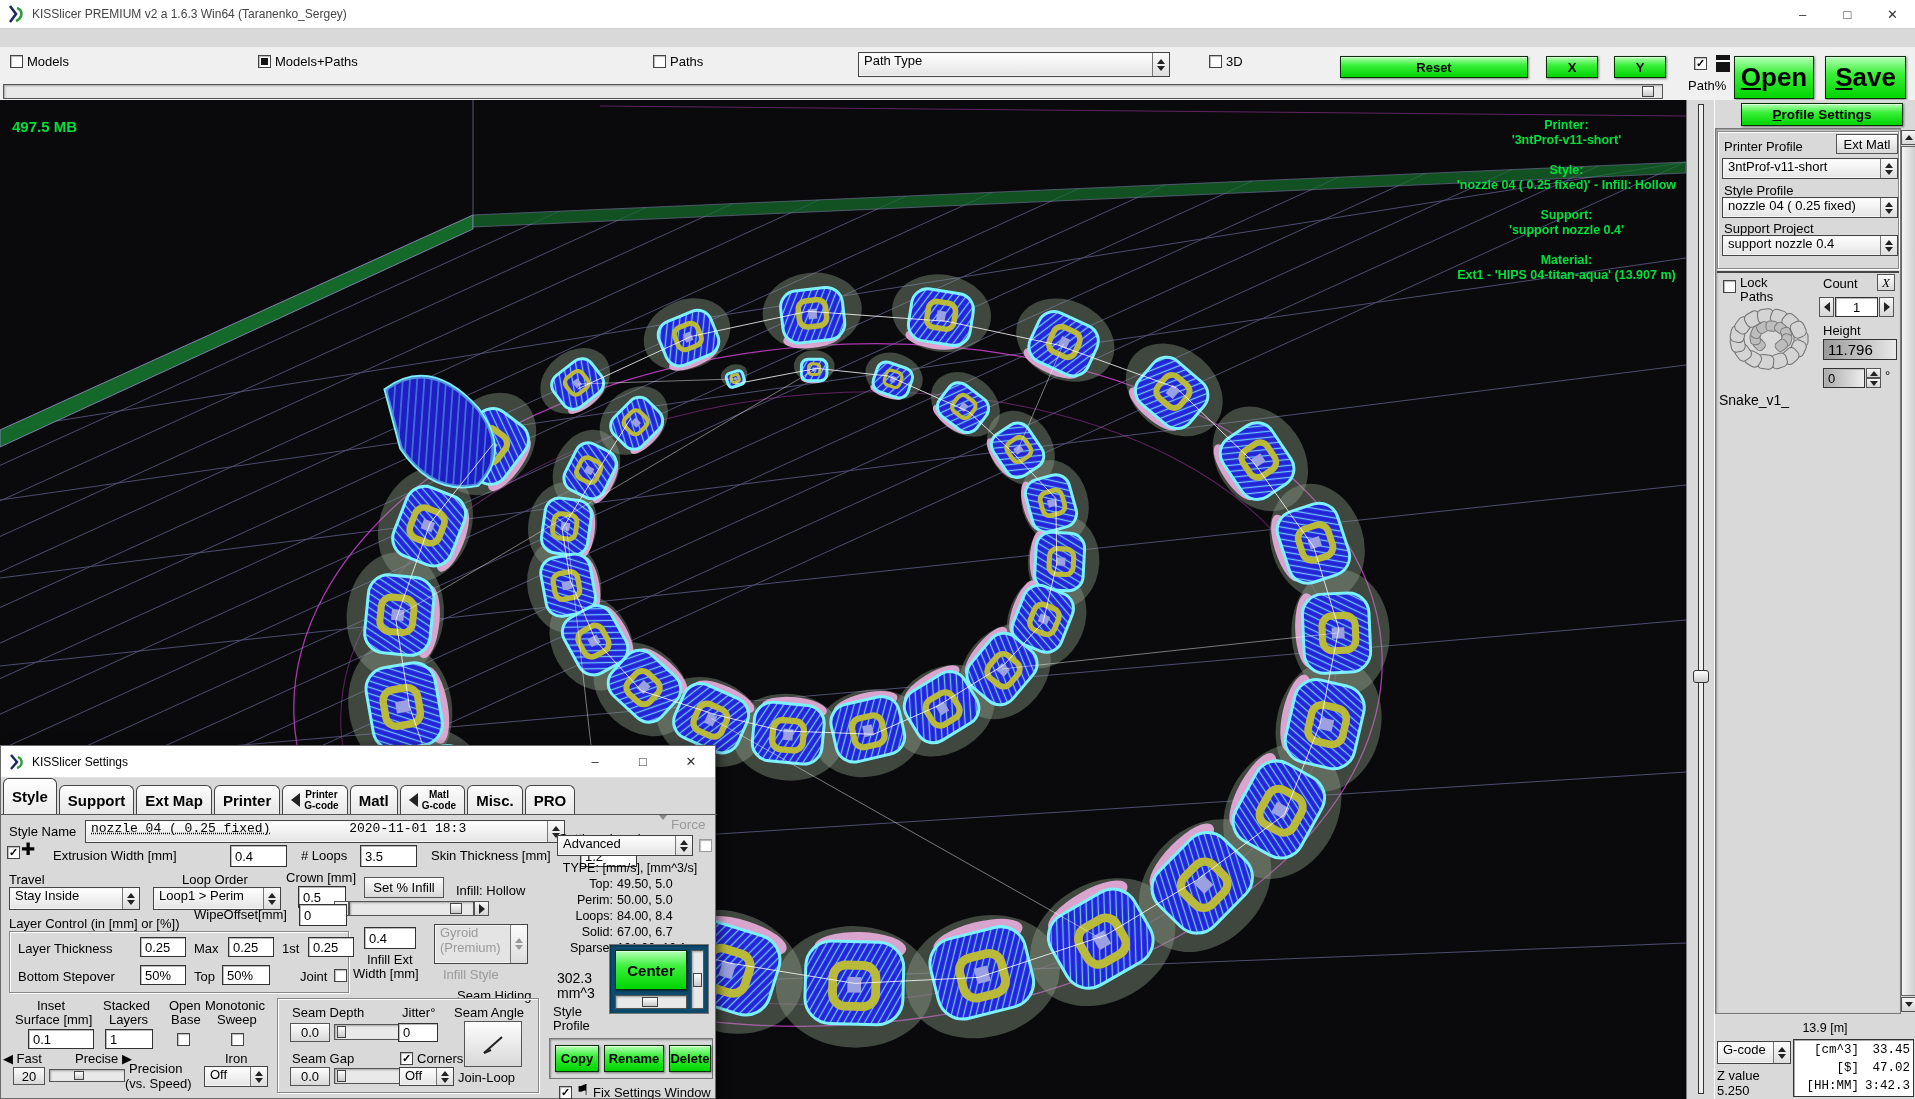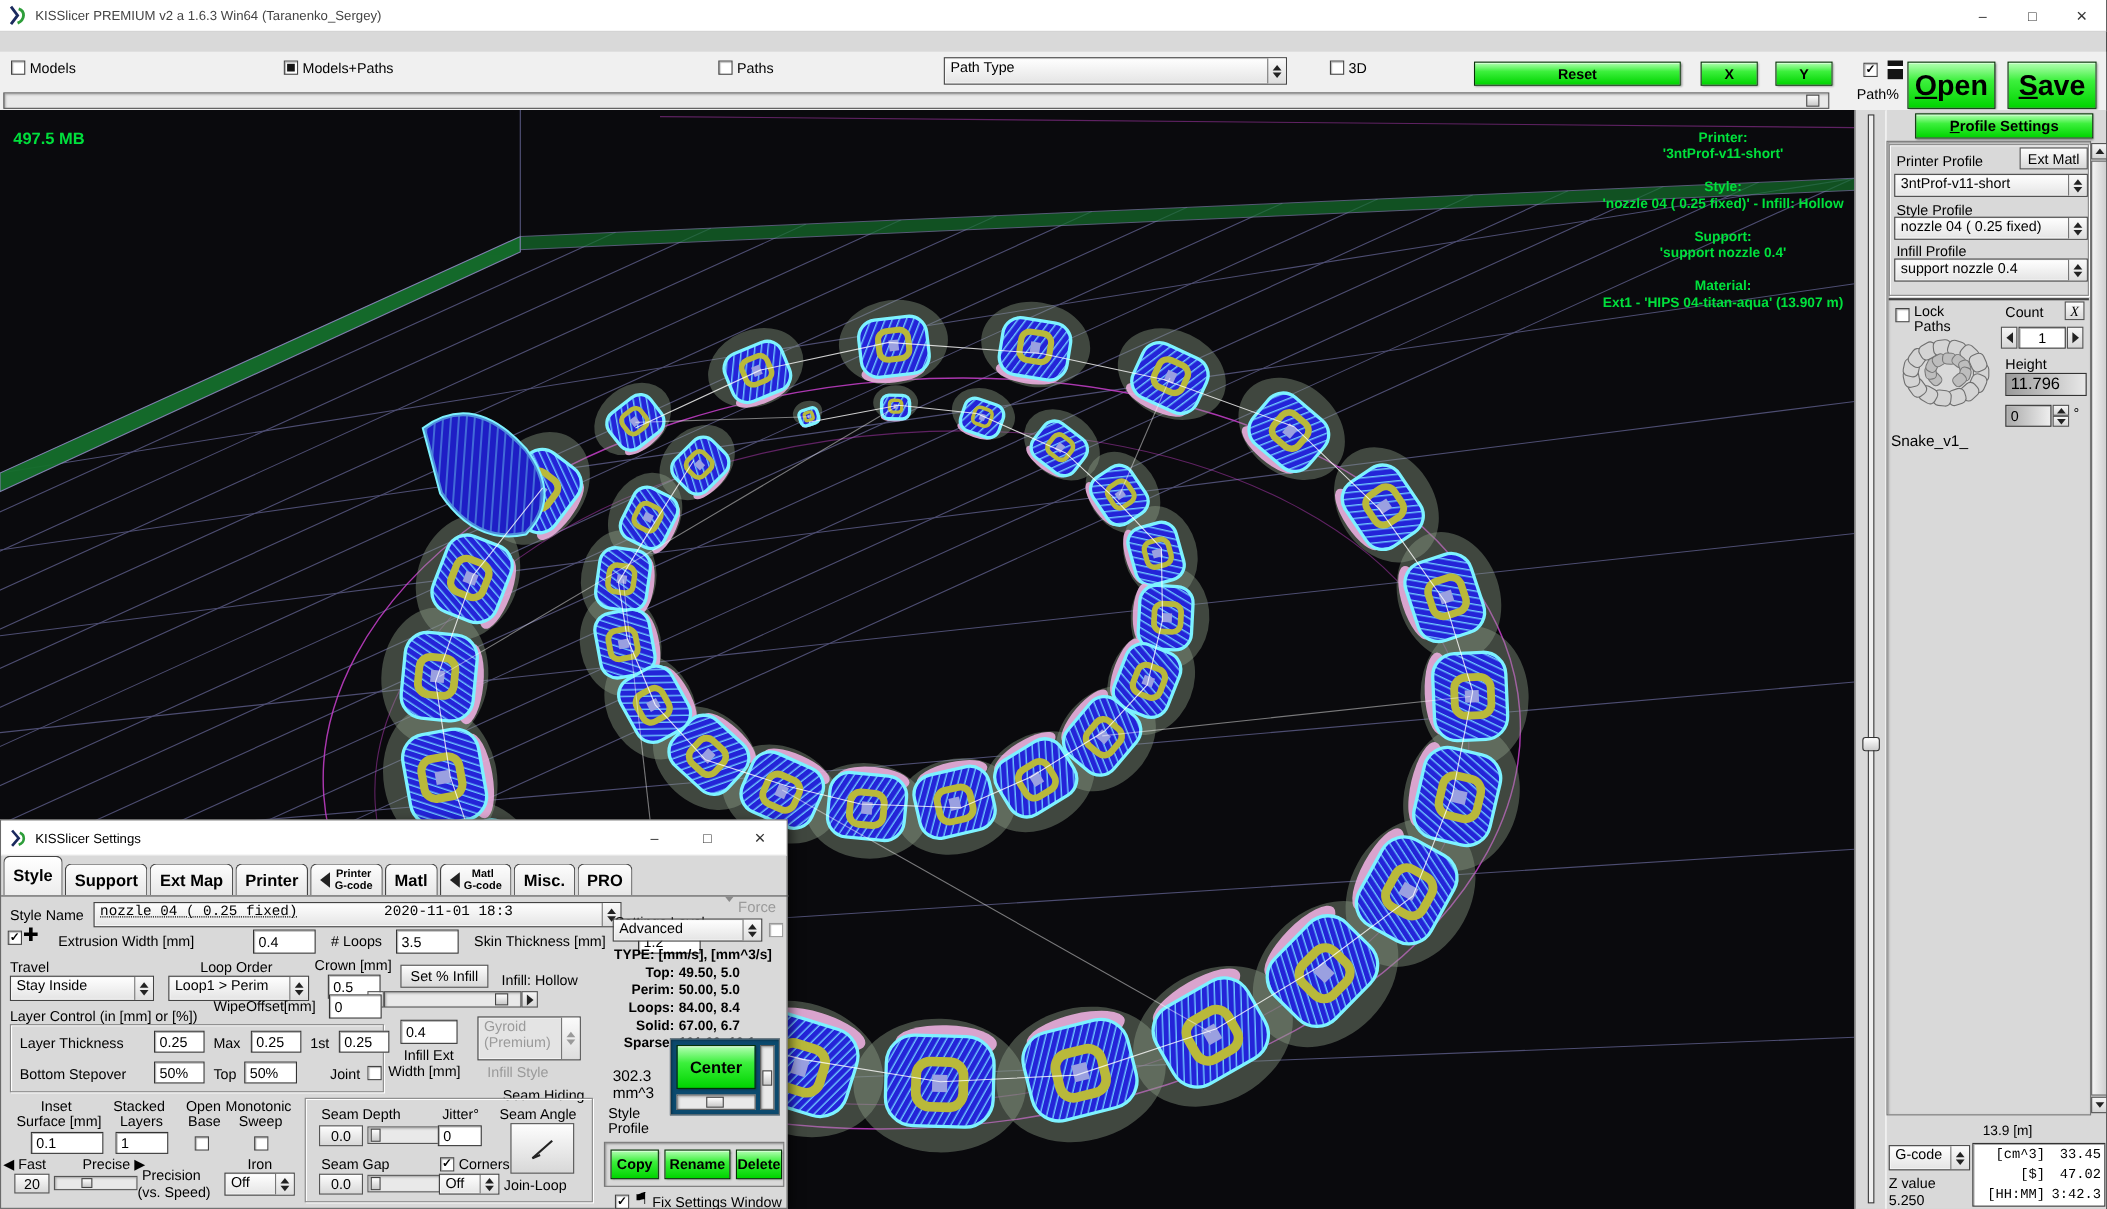--- a/index.html
+++ b/index.html
@@ -62,21 +62,21 @@
   .vg{margin-bottom:15px;text-align:center;}
   
   #vslider{left:1686px;top:100px;width:28px;height:999px;background:#d9d9d9;border-left:1px solid #7c7c7c;box-sizing:border-box;}
   #sidebar{left:1714px;top:100px;width:201px;height:999px;background:#d9d9d9;border-left:1px solid #fff;box-sizing:border-box;}
   .sp-lbl{font-size:13px;white-space:nowrap;}
   #stats{background:#fff;border:1px solid #333;box-shadow:inset 1px 1px 0 #aaa;
          font-family:"Liberation Mono","DejaVu Sans Mono",monospace;font-size:12.5px;line-height:18px;padding:1px 3px;box-sizing:border-box;}
   #stats .row{display:flex;}
   #stats .l{width:62px;text-align:right;white-space:pre;}
   #stats .v{flex:1;text-align:right;white-space:pre;}
-  #speed-table{font-size:12.5px;line-height:16px;text-align:center;white-space:nowrap;font-weight:bold;}
+  #speed-table{font-size:12.5px;line-height:16px;text-align:center;white-space:nowrap;}
   #speed-table .row{display:flex;justify-content:center;}
   #speed-table .sl{width:56px;text-align:right;}
   #speed-table .sv{width:86px;text-align:left;padding-left:4px;}
 </style>
 </head>
 <body>
 
 <div id="app">
 
   <div id="titlebar" class="abs">
@@ -533,21 +533,21 @@
           </span>
       </div>
       <span class="sp-lbl abs" style="left:6px;top:51px">Style Profile</span>
       <div class="combo abs" style="left:4px;top:65px;width:176px;height:21px">
         <span>nozzle 04 ( 0.25 fixed)</span>
         <span class="ud">
             <span class="tri-up"></span>
             <span class="tri-dn"></span>
           </span>
       </div>
-      <span class="sp-lbl abs" style="left:6px;top:89px">Infill Profile</span>
+      <span class="sp-lbl abs" style="left:6px;top:89px">Support Project</span>
       <div class="combo abs" style="left:4px;top:103px;width:176px;height:21px">
         <span>support nozzle 0.4</span>
         <span class="ud">
             <span class="tri-up"></span>
             <span class="tri-dn"></span>
           </span>
       </div>
     </div>
 
     <div class="abs" style="left:2px;top:171px;width:182px;height:124px;border-top:2px solid #444">

